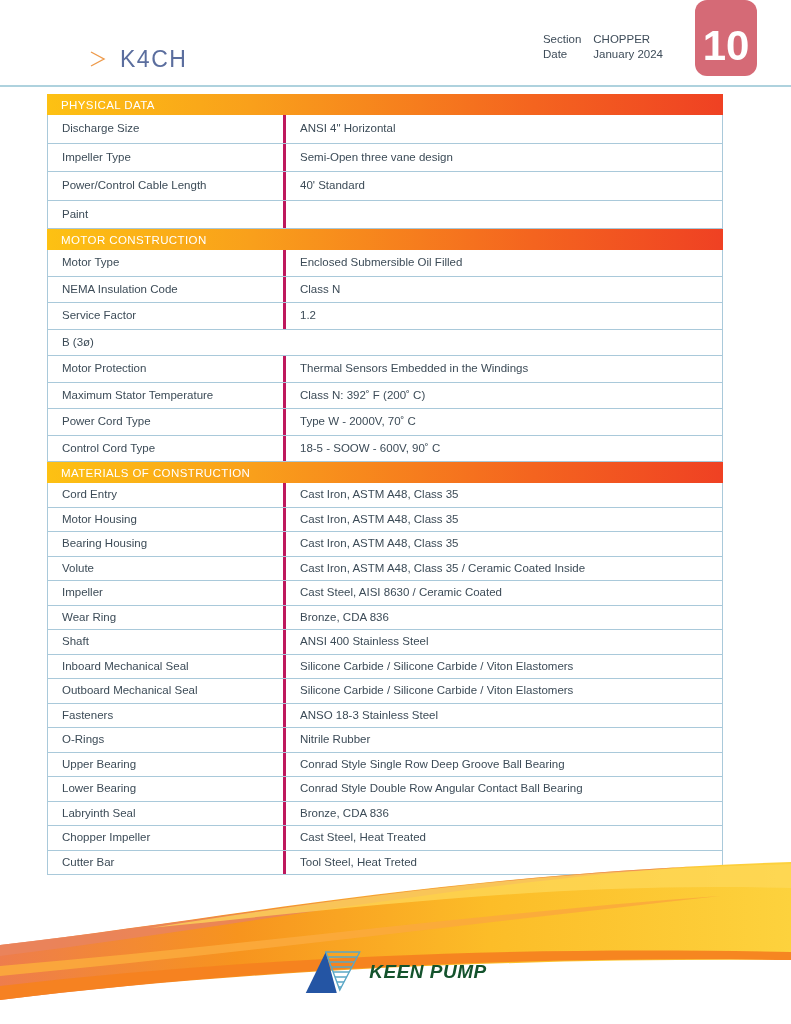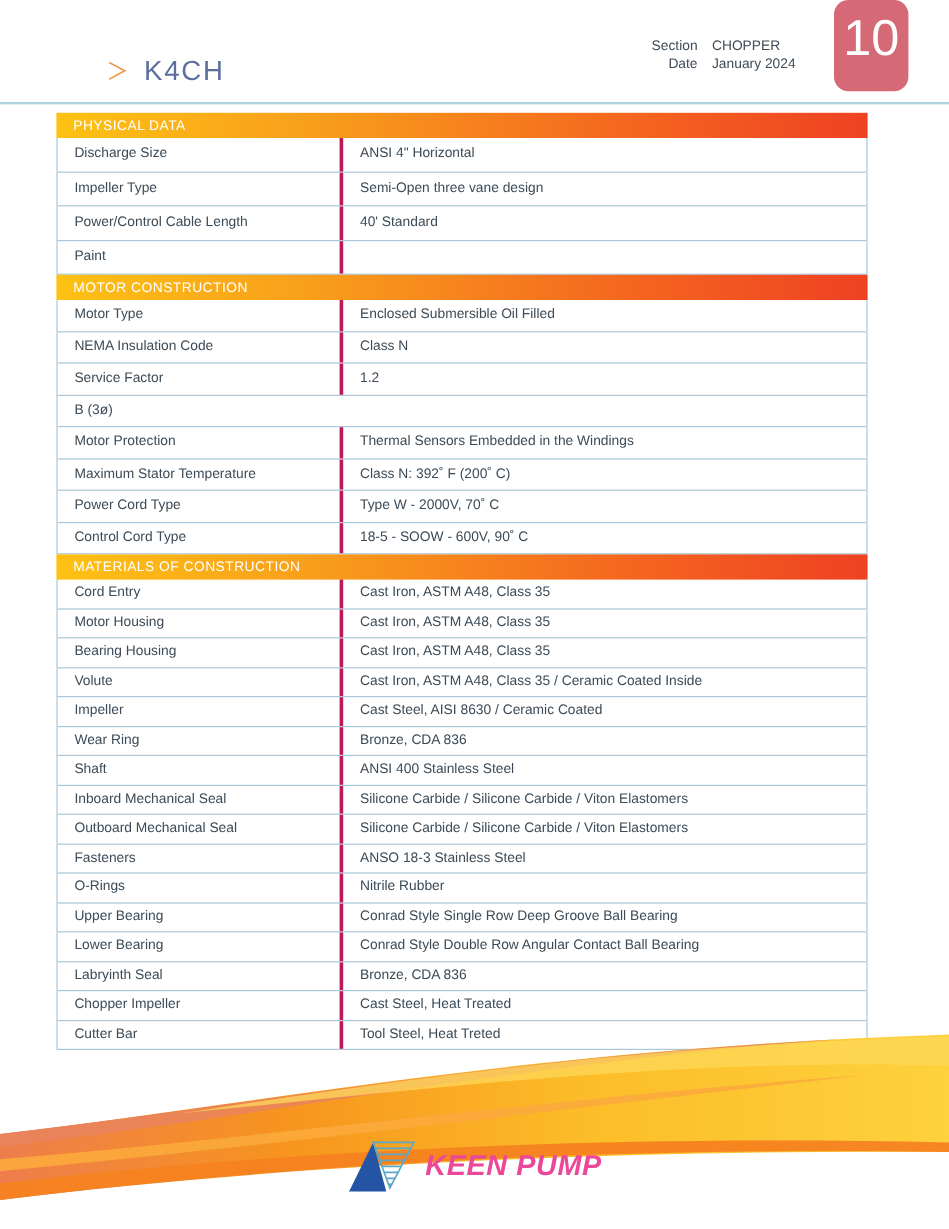--- a/index.html
+++ b/index.html
@@ -5,26 +5,26 @@
   html,body{margin:0;padding:0;background:#fff;}
   .page{
     position:relative;width:791px;height:1024px;margin:0 auto;background:#ffffff;
     font-family:"Liberation Sans", sans-serif;color:#3c4b57;overflow:hidden;
   }
   
   .hdr{position:absolute;top:0;left:0;right:0;height:86px;}
   .brand-left{position:absolute;left:58px;top:38px;display:flex;align-items:center;gap:14px;}
   .product-title{font-size:23px;letter-spacing:1.5px;color:#5b6e9e;font-weight:400;}
   .meta{position:absolute;right:128px;top:33px;display:grid;grid-template-columns:auto auto;column-gap:12px;row-gap:3px;font-size:11.5px;}
-  .meta-label{text-align:right;color:#3e4c59;}
+  .meta-label{color:#3e4c59;}
   .meta-value{text-align:left;color:#3e4c59;}
   .page-badge{
     position:absolute;right:34px;top:0;width:62px;height:76px;background:#d56a76;
-    border-radius:12px;color:#ffffff;font-size:42px;font-weight:400;
-    display:flex;align-items:flex-end;justify-content:center;padding-bottom:20px;box-sizing:border-box;
+    border-radius:12px;color:#ffffff;font-size:42px;font-weight:700;
+    display:flex;align-items:flex-end;justify-content:center;padding-bottom:6px;box-sizing:border-box;
   }
   .rule{position:absolute;top:85px;left:0;width:791px;height:2px;background:#aed2de;}
   
   .table{position:absolute;top:94px;left:47px;width:676px;}
   .bar{
     background:linear-gradient(90deg,#fdc113 0%,#f9a01b 30%,#f4641f 72%,#ef4123 100%);
     color:#fff;font-size:11.5px;letter-spacing:.4px;font-weight:500;
     padding:5px 14px 4px 14px;
   }
   .rows{border-left:1px solid #a9c9da;border-right:1px solid #a9c9da;}
@@ -33,21 +33,21 @@
   .cell.label{border-right:3px solid #be185d;}
   .sec-a .cell{padding:6px 12px 6px 14px;}
   .sec-b .cell{padding:5px 12px 5px 14px;}
   .sec-c .cell{padding:4px 12px 4px 14px;}
   
   .wave{position:absolute;left:0;bottom:0;width:791px;height:170px;}
   .brand-footer{
     position:absolute;left:50%;transform:translateX(-50%);bottom:30px;
     display:flex;align-items:center;gap:9px;z-index:2;
   }
-  .brand-footer .word{font-size:24px;font-weight:700;font-style:italic;color:#ec4899;letter-spacing:.5px;}
+  .brand-footer .word{font-size:19px;font-weight:700;font-style:italic;color:#14532d;letter-spacing:.5px;}
 </style>
 </head>
 <body>
 
 <div class="page">
 
   <div class="hdr">
     <div class="brand-left">
       <svg width="48" height="42" viewBox="0 0 48 42">
         <defs>

